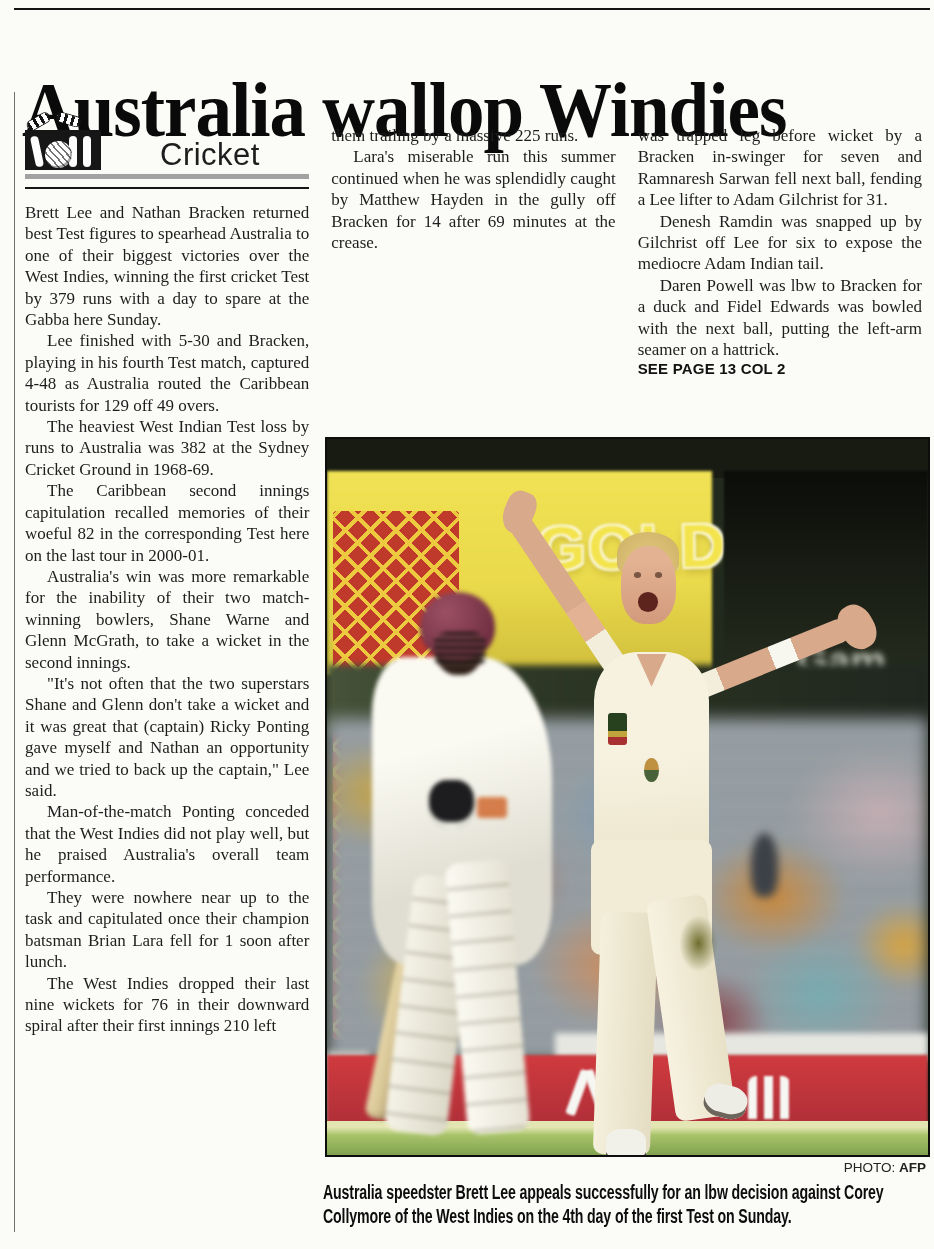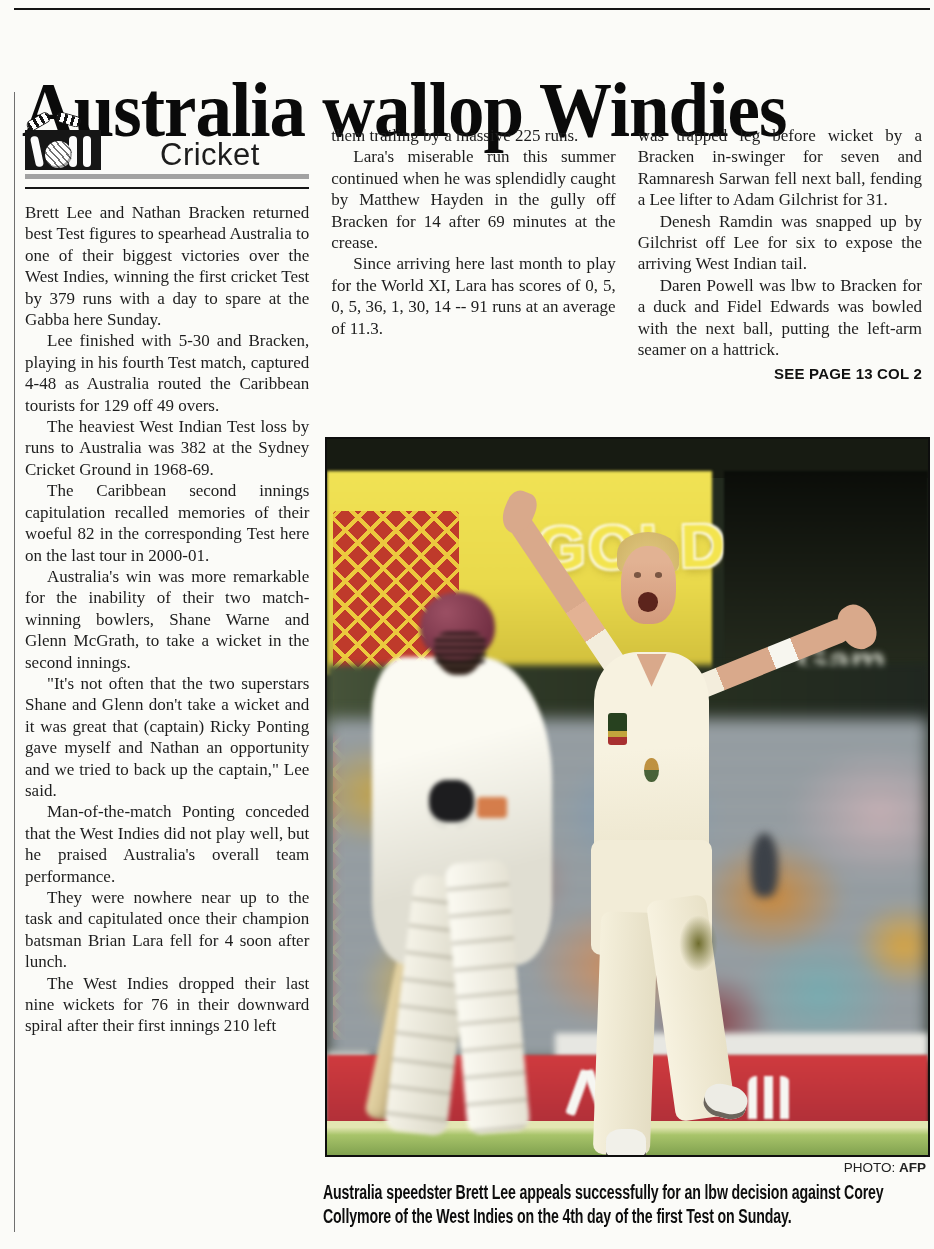--- a/index.html
+++ b/index.html
@@ -21,21 +21,21 @@
   .columns{
     position:absolute;left:25px;top:118px;width:897px;
     display:grid;grid-template-columns:1fr 1fr 1fr;column-gap:22px;
   }
   .col{min-width:0;}
   .col.pad{padding-top:7px;}
   .bodytext p{margin:0;font-size:17px;line-height:21.4px;text-align:justify;color:#1d1d1d;}
   .bodytext p.ind{text-indent:22px;}
   .jump{
     font-family:"Liberation Sans",sans-serif;font-weight:700;font-size:15px;
-    text-align:right;margin-top:5px;letter-spacing:.2px;color:#111;
+    letter-spacing:.2px;color:#111;
   }
   
   .logo-row{display:flex;align-items:flex-end;height:48px;margin-top:4px;gap:48px;}
   .logo-box{position:relative;width:76px;height:40px;background:#161616;flex:0 0 auto;}
   .stump{position:absolute;bottom:3px;width:8px;height:31px;background:#fcfcfc;border-radius:4px;}
   .stump.s1{left:8px;transform:rotate(-12deg);}
   .stump.s2{left:44px;}
   .stump.s3{left:58px;}
   .ball{
     position:absolute;left:20px;bottom:2px;width:27px;height:27px;border-radius:50%;
@@ -229,33 +229,32 @@
       <div class="logo-rule"></div>
       <div class="byline-rule"></div>
     </div>
     <p>Brett Lee and Nathan Bracken returned best Test figures to spearhead Australia to one of their biggest victories over the West Indies, winning the first cricket Test by 379 runs with a day to spare at the Gabba here Sunday.</p>
     <p class="ind">Lee finished with 5-30 and Bracken, playing in his fourth Test match, captured 4-48 as Australia routed the Caribbean tourists for 129 off 49 overs.</p>
     <p class="ind">The heaviest West Indian Test loss by runs to Australia was 382 at the Sydney Cricket Ground in 1968-69.</p>
     <p class="ind">The Caribbean second innings capitulation recalled memories of their woeful 82 in the corresponding Test here on the last tour in 2000-01.</p>
     <p class="ind">Australia's win was more remarkable for the inability of their two match-winning bowlers, Shane Warne and Glenn McGrath, to take a wicket in the second innings.</p>
     <p class="ind">"It's not often that the two superstars Shane and Glenn don't take a wicket and it was great that (captain) Ricky Ponting gave myself and Nathan an opportunity and we tried to back up the captain," Lee said.</p>
     <p class="ind">Man-of-the-match Ponting conceded that the West Indies did not play well, but he praised Australia's overall team performance.</p>
-    <p class="ind">They were nowhere near up to the task and capitulated once their champion batsman Brian Lara fell for 4 soon after lunch.</p>
+    <p class="ind">They were nowhere near up to the task and capitulated once their champion batsman Brian Lara fell for 1 soon after lunch.</p>
     <p class="ind">The West Indies dropped their last nine wickets for 76 in their downward spiral after their first innings 210 left</p>
   </div>
 
   <div class="col bodytext pad">
     <p>them trailing by a massive 225 runs.</p>
     <p class="ind">Lara's miserable run this summer continued when he was splendidly caught by Matthew Hayden in the gully off Bracken for 14 after 69 minutes at the crease.</p>
-    <p class="ind">Since arriving here last month to play for the World XI, Lara has scores of 0, 5, 0, 5, 36, 1, 30, 14 -- 91 runs at an average of 11.3.</p>
   </div>
 
   <div class="col bodytext pad">
     <p>was trapped leg before wicket by a Bracken in-swinger for seven and Ramnaresh Sarwan fell next ball, fending a Lee lifter to Adam Gilchrist for 31.</p>
-    <p class="ind">Denesh Ramdin was snapped up by Gilchrist off Lee for six to expose the arriving West Indian tail.</p>
+    <p class="ind">Denesh Ramdin was snapped up by Gilchrist off Lee for six to expose the mediocre Adam Indian tail.</p>
     <p class="ind">Daren Powell was lbw to Bracken for a duck and Fidel Edwards was bowled with the next ball, putting the left-arm seamer on a hattrick.</p>
     <div class="jump">SEE PAGE 13 COL 2</div>
   </div>
 </div>
 
 <div class="photo">
   <div class="ph-top"></div>
   <div class="ph-gold"></div>
   <div class="ph-xxxx"></div>
   <div class="ph-gold-text">GOLD</div>

